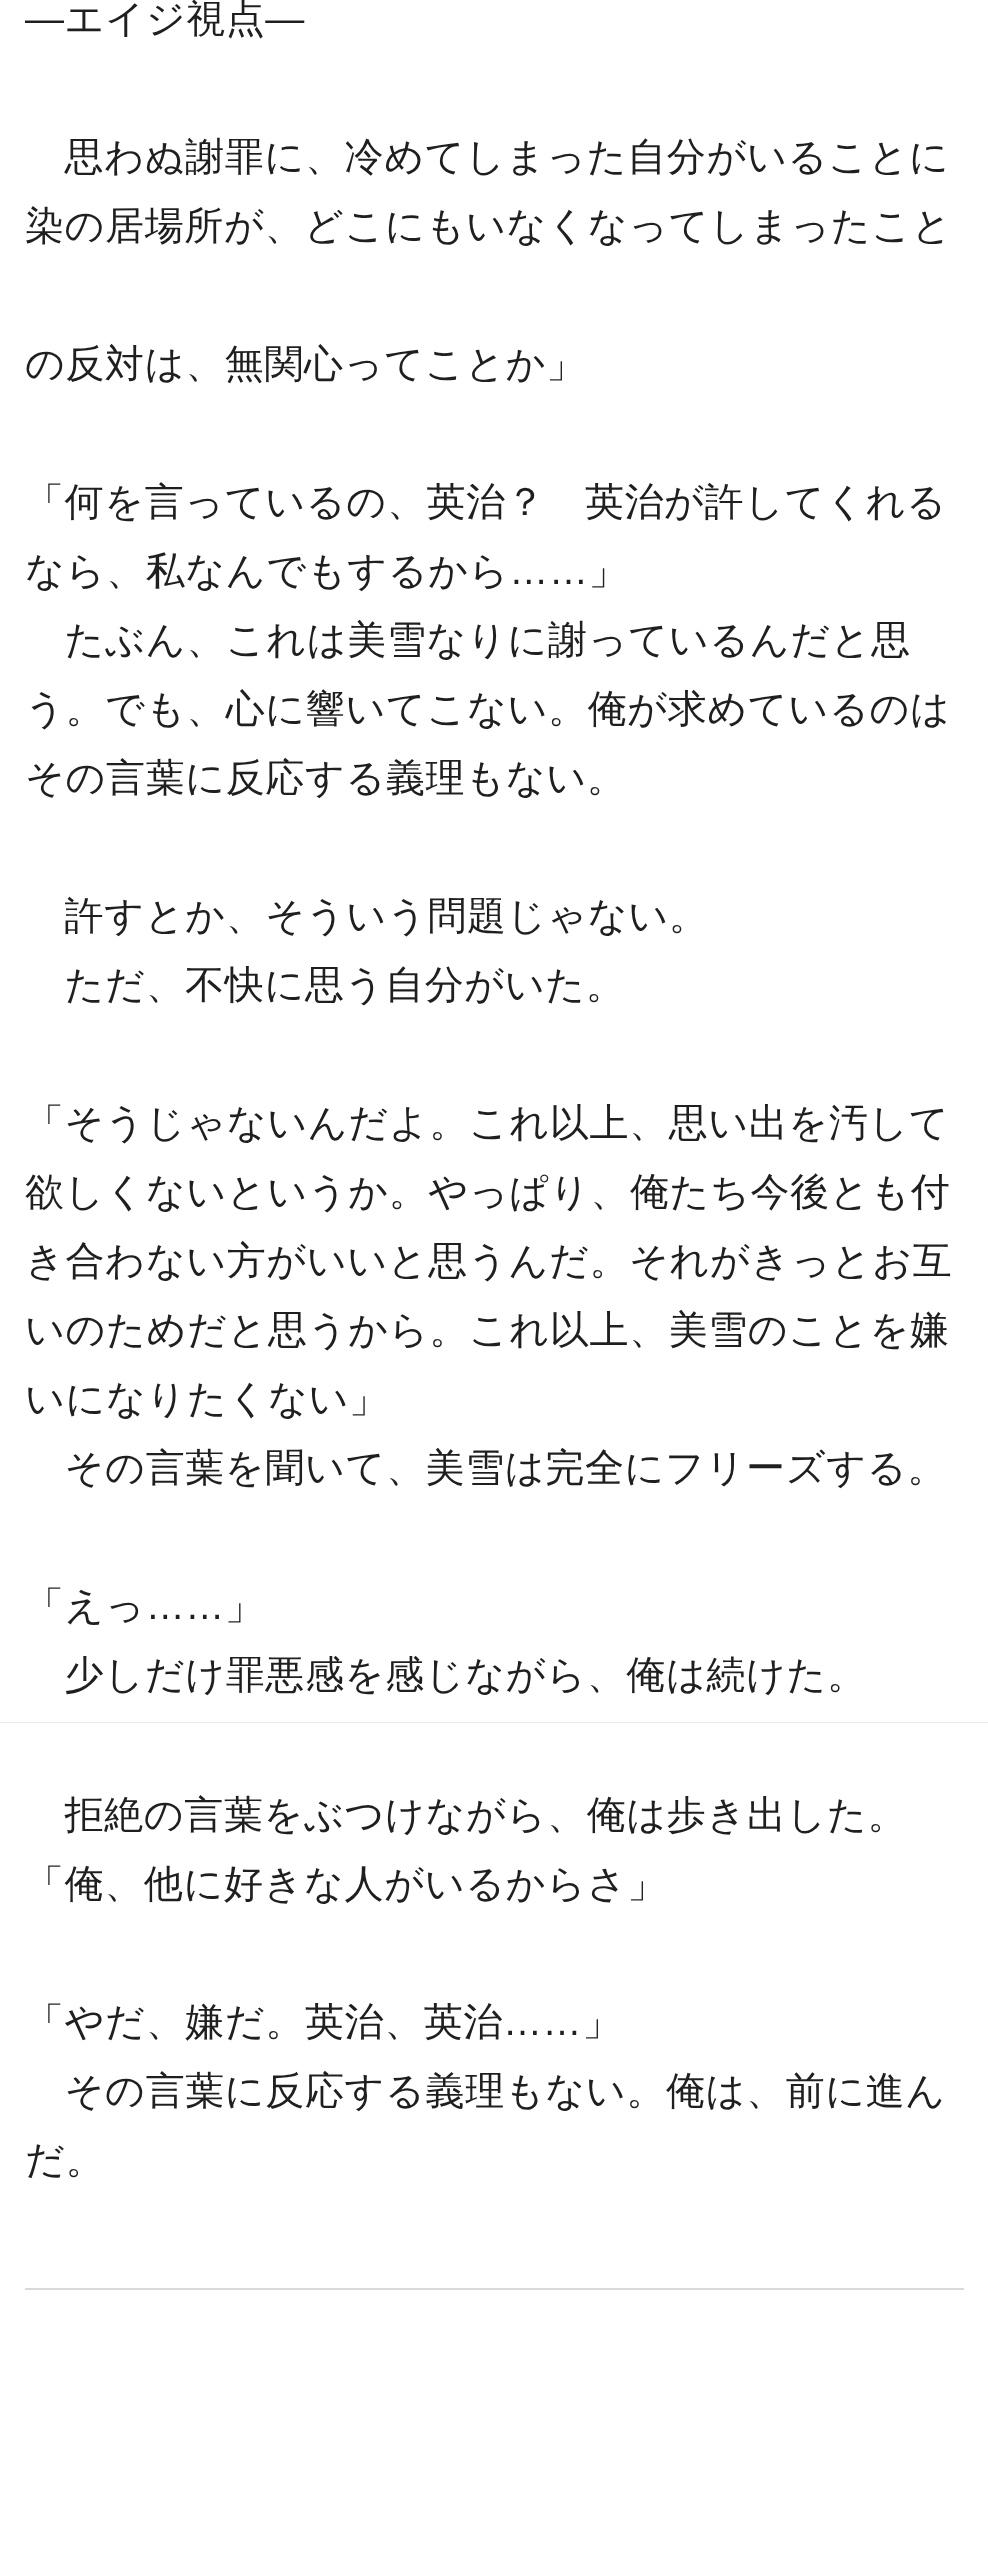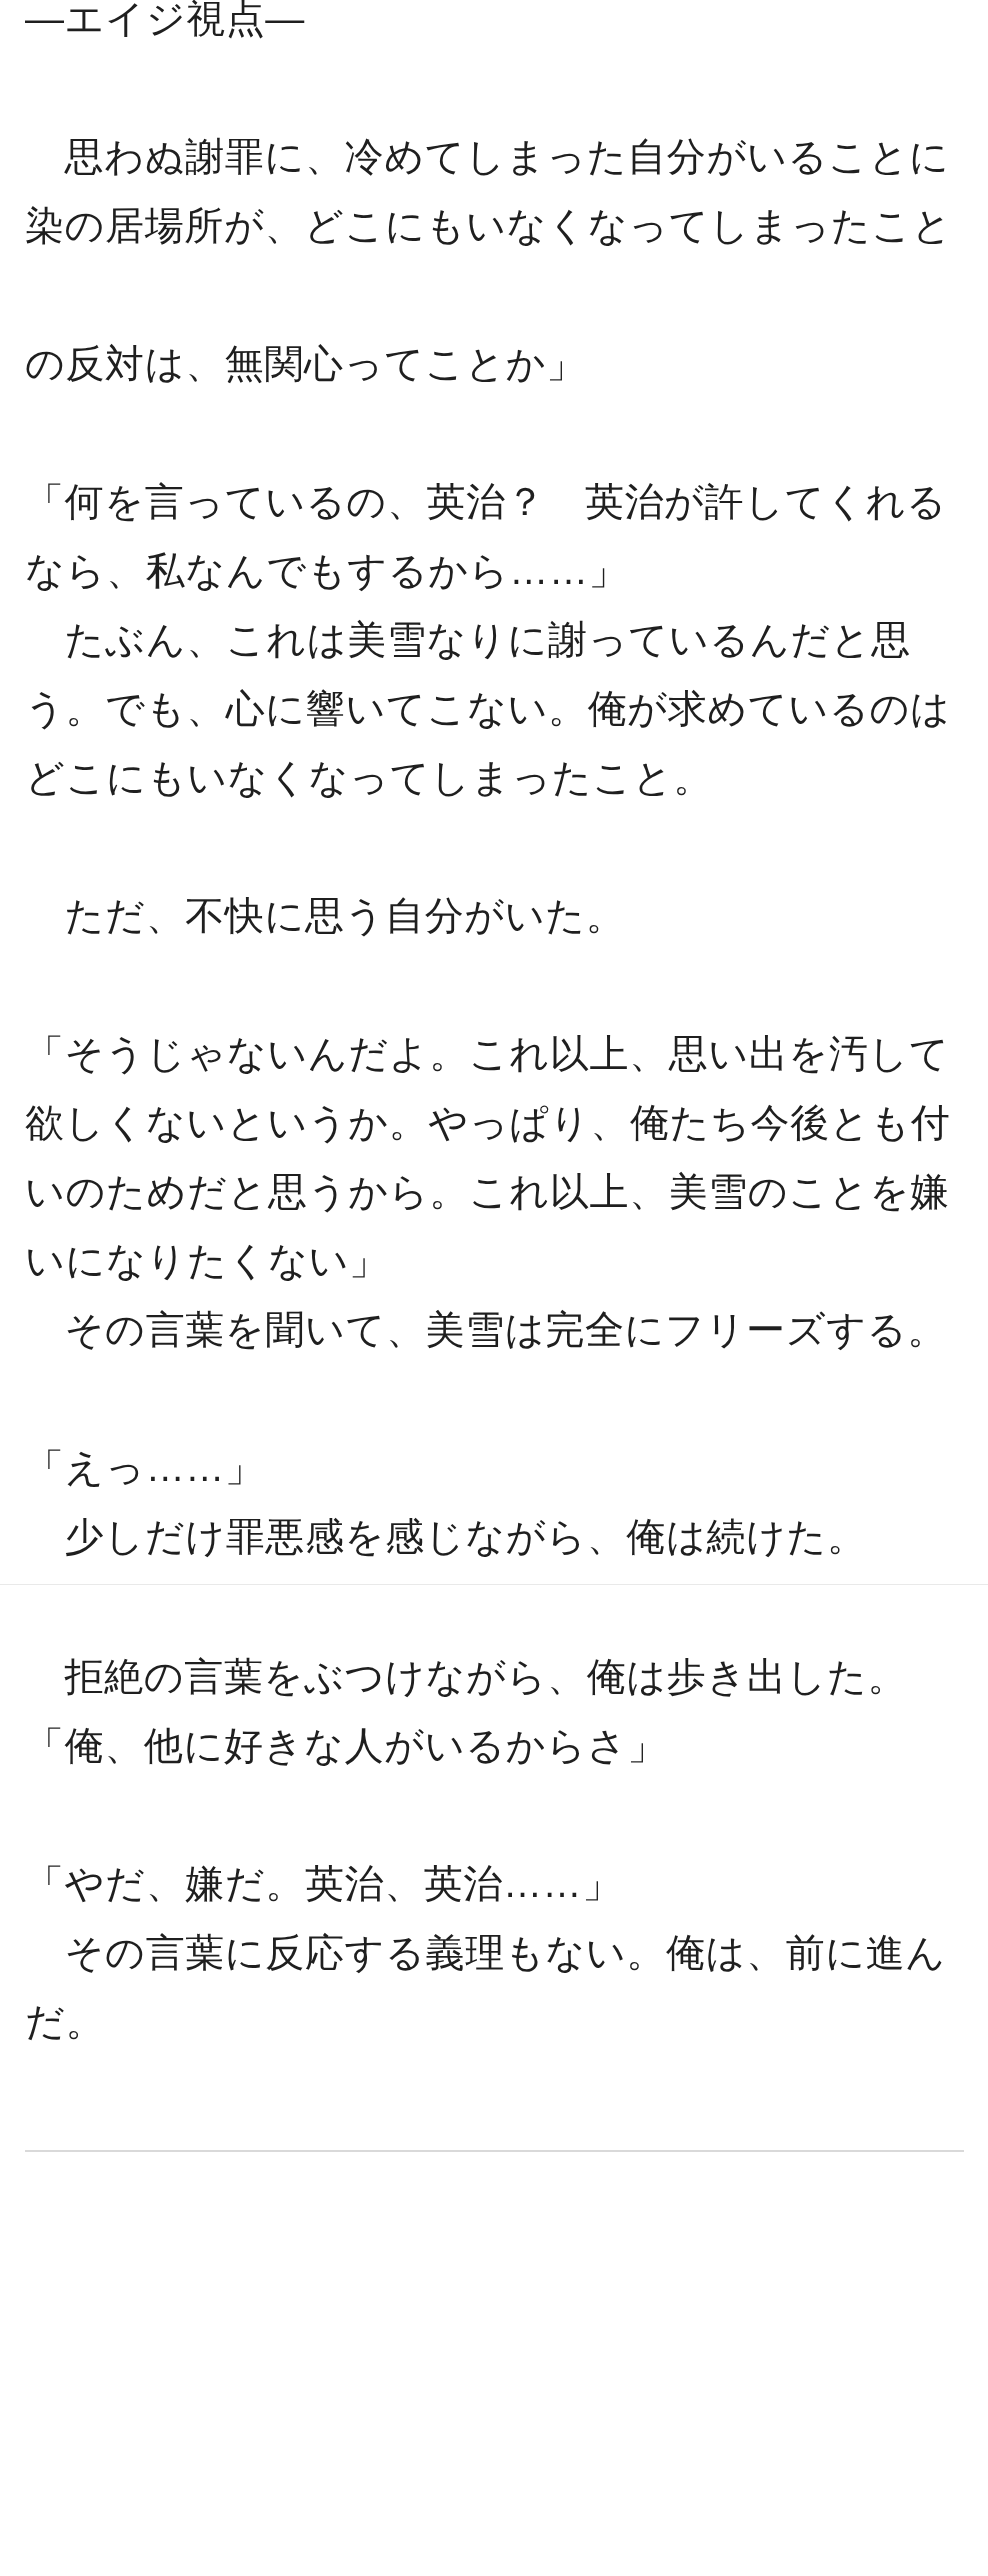--- a/index.html
+++ b/index.html
@@ -51,26 +51,28 @@
     <div class="line blank"></div>
     <div class="line">　思わぬ謝罪に、冷めてしまった自分がいることに</div>
     <div class="line">染の居場所が、どこにもいなくなってしまったこと</div>
     <div class="line blank"></div>
     <div class="line">の反対は、無関心ってことか」</div>
     <div class="line blank"></div>
     <div class="line">「何を言っているの、英治？　英治が許してくれる</div>
     <div class="line">なら、私なんでもするから……」</div>
     <div class="line">　たぶん、これは美雪なりに謝っているんだと思</div>
     <div class="line">う。でも、心に響いてこない。俺が求めているのは</div>
-    <div class="line">どこにもいなくなってしまったこと。</div>
+    <div class="line">その言葉に反応する義理もない。</div>
     <div class="line blank"></div>
+    <div class="line">　許すとか、そういう問題じゃない。</div>
     <div class="line">　ただ、不快に思う自分がいた。</div>
     <div class="line blank"></div>
     <div class="line">「そうじゃないんだよ。これ以上、思い出を汚して</div>
     <div class="line">欲しくないというか。やっぱり、俺たち今後とも付</div>
+    <div class="line">き合わない方がいいと思うんだ。それがきっとお互</div>
     <div class="line">いのためだと思うから。これ以上、美雪のことを嫌</div>
     <div class="line">いになりたくない」</div>
     <div class="line">　その言葉を聞いて、美雪は完全にフリーズする。</div>
     <div class="line blank"></div>
     <div class="line">「えっ……」</div>
     <div class="line">　少しだけ罪悪感を感じながら、俺は続けた。</div>
     <div class="page-divider"></div>
     <div class="line">　拒絶の言葉をぶつけながら、俺は歩き出した。</div>
     <div class="line">「俺、他に好きな人がいるからさ」</div>
     <div class="line blank"></div>

